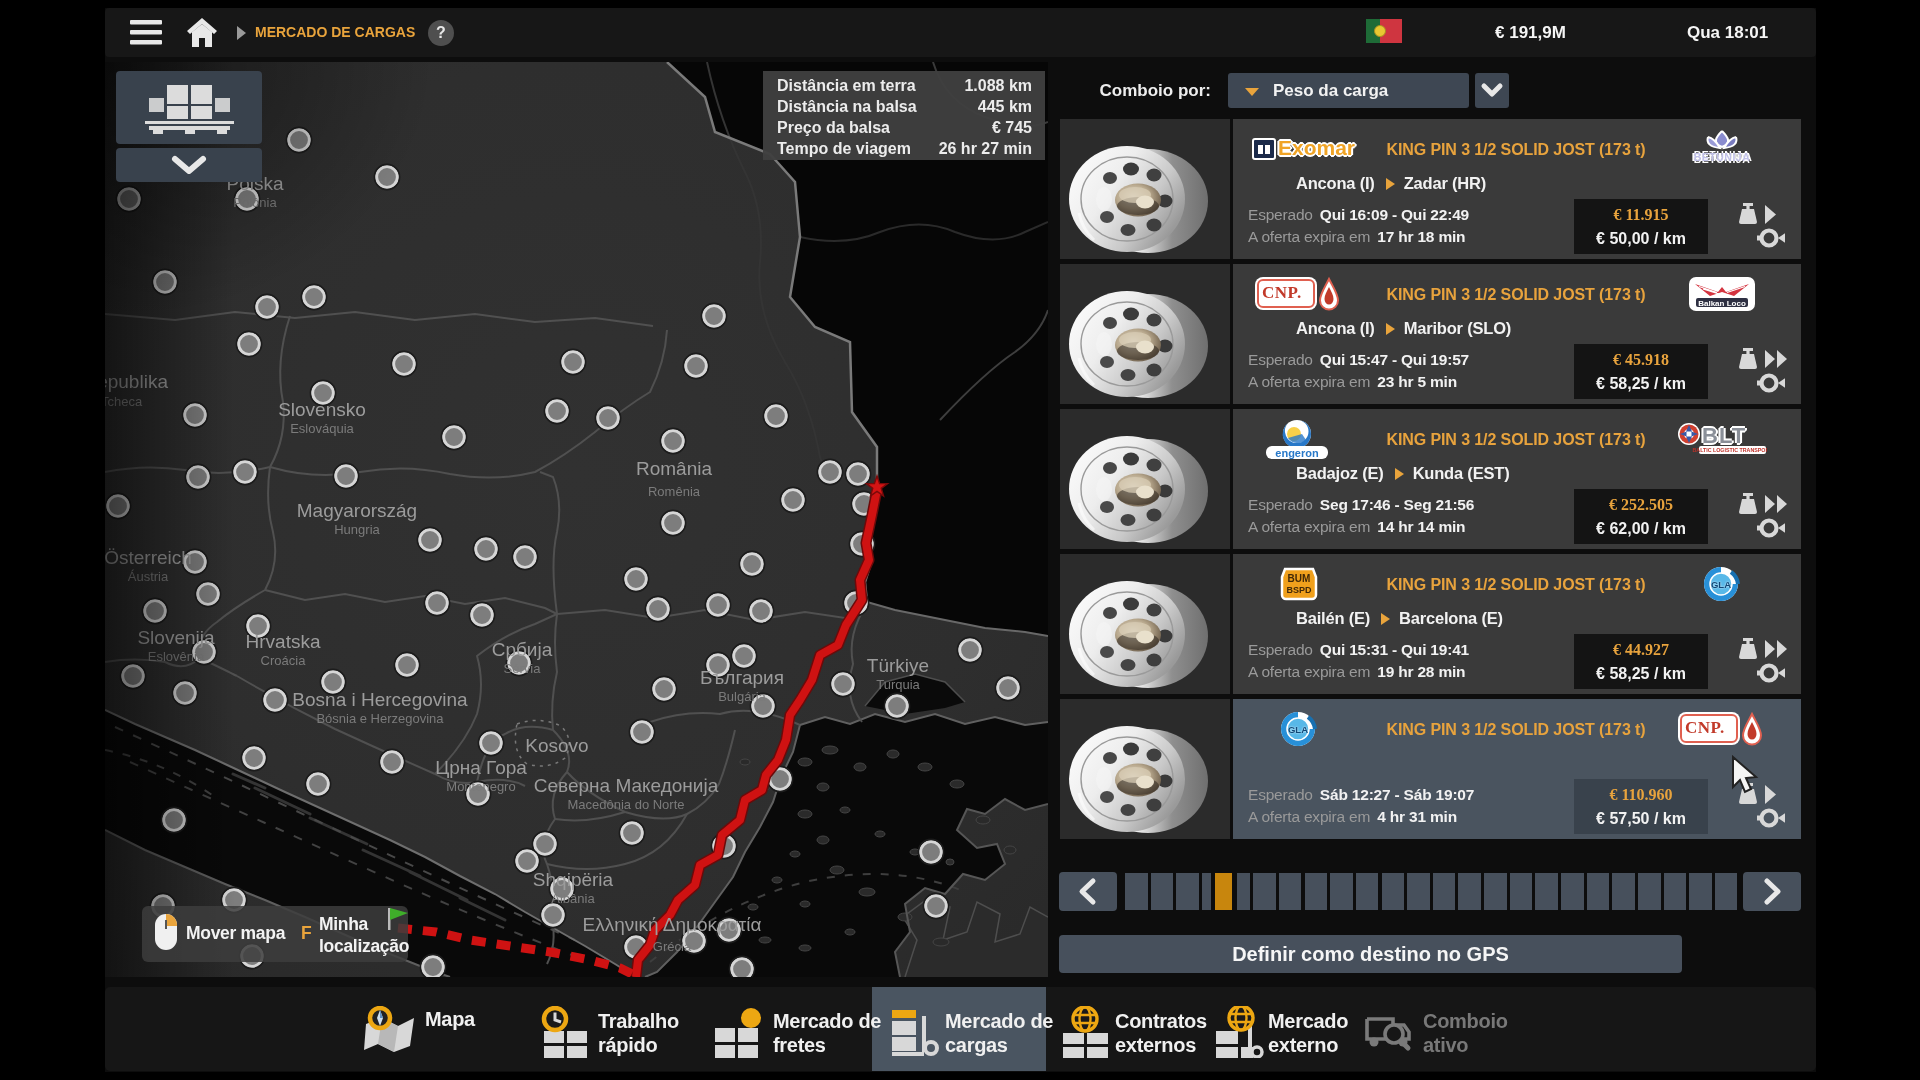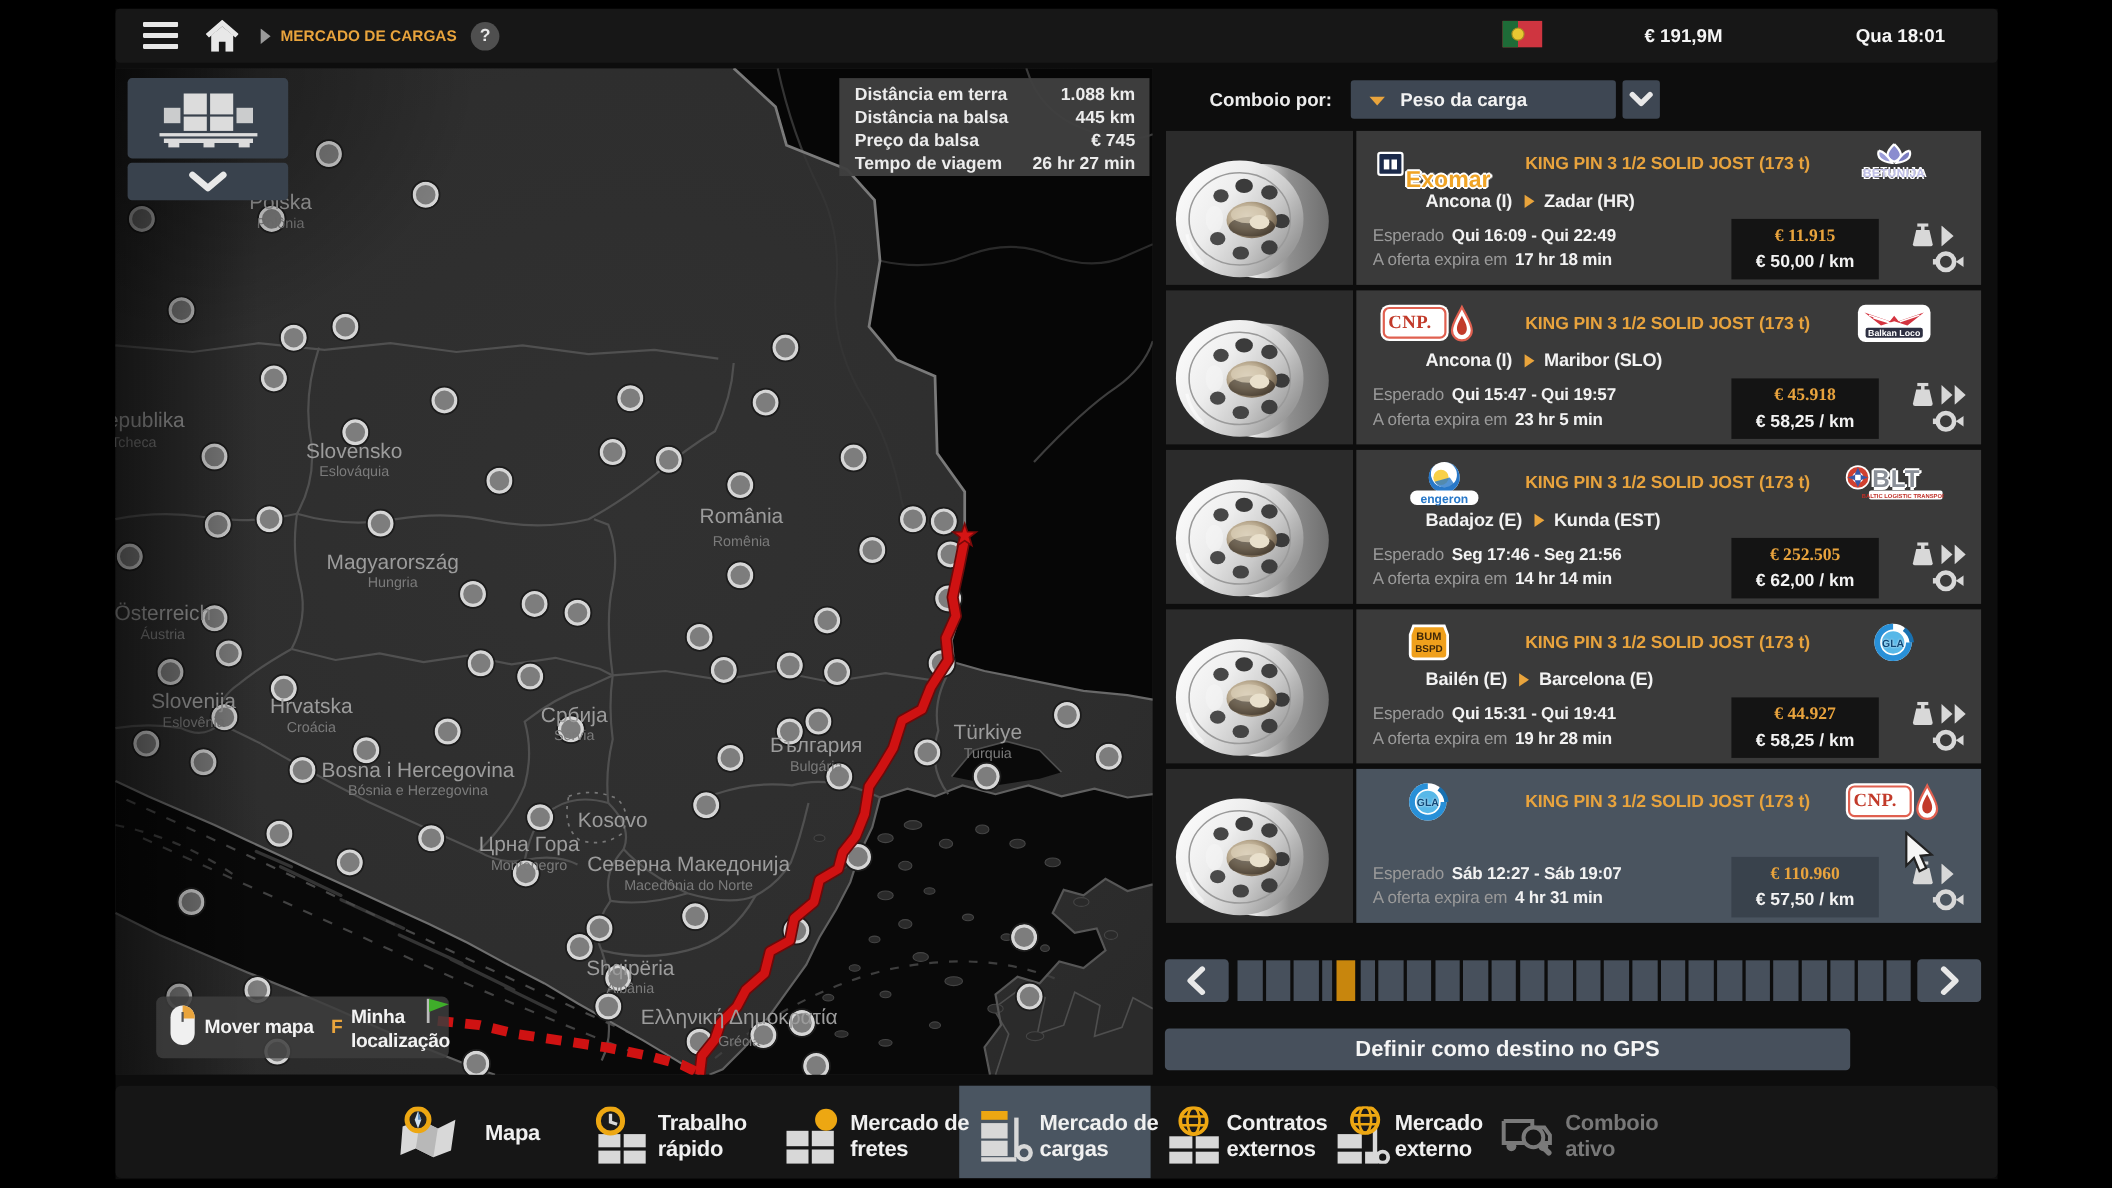--- a/index.html
+++ b/index.html
@@ -32,21 +32,21 @@
 .row .price .p1{position:absolute;left:0;width:100%;text-align:center;top:7px;color:#e8a33d;font-size:16px;font-weight:bold;font-family:Liberation Serif, serif;}
 .row .price .p2{position:absolute;left:0;width:100%;text-align:center;top:31px;color:#f2f2f2;font-size:16px;font-weight:bold;}
 #pag{position:absolute;left:954px;top:864px;width:742px;height:39px;}
 .pbtn{position:absolute;top:0;width:58px;height:39px;background:#47505c;border-radius:4px;}
 .psq{position:absolute;top:1px;width:22.6px;height:37px;background:#47505c;}
 #gps{position:absolute;left:954px;top:927px;width:623px;height:38px;background:#47505c;border-radius:4px;color:#f5f5f5;font-size:20px;font-weight:bold;text-align:center;line-height:38px;}
 #navbar{position:absolute;left:0;top:979px;width:1711px;height:84px;background:#161616;border-radius:5px;}
 #navbar .sel{position:absolute;left:767px;top:0;width:174px;height:84px;background:#4a5561;}
 .nitem{position:absolute;top:0;height:84px;color:#f0f0f0;font-size:20px;font-weight:bold;letter-spacing:-0.3px;}
 .nitem .t1{position:absolute;top:23px;left:0;white-space:nowrap;}
-.nitem .t1.mid{top:32px;margin-left:16px;}
+.nitem .t1.mid{top:21px;}
 .nitem .t2{position:absolute;top:47px;left:0;white-space:nowrap;}
 .nitem.off{color:#787878;}
 
 </style></head><body>
 
 <svg width="0" height="0" style="position:absolute">
     <defs>
 <linearGradient id="mtl" x1="0%" y1="0%" x2="100%" y2="60%">
  <stop offset="0%" stop-color="#ffffff"></stop>
         <stop offset="45%" stop-color="#ededed"></stop>
@@ -463,21 +463,21 @@
 <svg class="abs" style="left:0px;top:0px" width="170" height="140" viewBox="-85 -70 170 140">
         <g transform="translate(-11,10)">
           <use href="#kingpin"></use>
         </g>
       </svg>
 <div class="abs" style="left:192px;top:17px;width:94px;height:26px;">
         <div style="position:absolute;left:0;top:2px;width:24px;height:22px;background:#1b2a4a;border:2px solid #fff;border-radius:3px;">
           <div style="position:absolute;left:4px;top:5px;width:5px;height:9px;background:#fff"></div>
           <div style="position:absolute;left:11px;top:5px;width:5px;height:9px;background:#fff"></div>
         </div>
-        <div style="position:absolute;left:26px;top:16px;font-size:21px;font-weight:bold;color:#f0a426;text-shadow:-2px 0 0 #fff,2px 0 0 #fff,0 -2px 0 #fff,0 2px 0 #fff,-1px -1px 0 #fff,1px 1px 0 #fff,-1px 1px 0 #fff,1px -1px 0 #fff;">Exomar</div>
+        <div style="position:absolute;left:26px;top:0px;font-size:21px;font-weight:bold;color:#f0a426;text-shadow:-2px 0 0 #fff,2px 0 0 #fff,0 -2px 0 #fff,0 2px 0 #fff,-1px -1px 0 #fff,1px 1px 0 #fff,-1px 1px 0 #fff,1px -1px 0 #fff;">Exomar</div>
       </div>
 <div class="title">KING PIN 3 1/2 SOLID JOST (173 t)</div>
 <div class="abs" style="left:620px;top:10px;width:84px;height:40px;"><svg width="84" height="40">
           <g>
             <path d="M42,2 C36,8 32,14 42,18 C52,14 48,8 42,2" fill="#8a8ccf" stroke="#fff" stroke-width="2"></path>
             <path d="M28,8 C26,14 30,18 40,19 C36,12 33,9 28,8" fill="#9a9cd8" stroke="#fff" stroke-width="2"></path>
             <path d="M56,8 C58,14 54,18 44,19 C48,12 51,9 56,8" fill="#7a7cc0" stroke="#fff" stroke-width="2"></path>
             <text x="42" y="32" text-anchor="middle" font-size="10.5" font-weight="bold" fill="#c0c0e8" letter-spacing="0.5" style="text-shadow:-2px 0 0 #fff,2px 0 0 #fff,0 -2px 0 #fff,0 2px 0 #fff;" font-family="Liberation Sans">BETUNIJA</text>
           </g>
         </svg></div>
@@ -552,21 +552,21 @@
       </svg>
 </div>
 <div class="row" style="top:401px">
 <div class="img"></div>
       <div class="body"></div>
 <svg class="abs" style="left:0px;top:0px" width="170" height="140" viewBox="-85 -70 170 140">
         <g transform="translate(-11,10)">
           <use href="#kingpin"></use>
         </g>
       </svg>
-<div class="abs" style="left:220px;top:9px;width:66px;height:42px;"><svg width="66" height="42">
+<div class="abs" style="left:204px;top:9px;width:66px;height:42px;"><svg width="66" height="42">
           <circle cx="33" cy="16" r="14" fill="#fff"></circle>
           <path d="M33,2 a14,14 0 0 1 0,28 a14,14 0 0 1 -9,-25 a12,12 0 0 0 9,20 a10,10 0 0 0 0,-23 Z" fill="#2878c8"></path>
           <circle cx="30" cy="16" r="7" fill="#f8d048"></circle>
           <path d="M24,20 a12,12 0 0 0 18,2 l-4,-6 Z" fill="#2878c8" opacity=".8"></path>
           <rect x="2" y="28" width="62" height="13" rx="6" fill="#fff"></rect>
           <text x="33" y="39" text-anchor="middle" font-size="11" font-weight="bold" fill="#2878c8" font-family="Liberation Sans">engeron</text>
         </svg></div>
 <div class="title">KING PIN 3 1/2 SOLID JOST (173 t)</div>
 <div class="abs" style="left:617px;top:11px;width:90px;height:38px;"><svg width="90" height="38">
           <circle cx="12" cy="14" r="11" fill="#fff"></circle>

